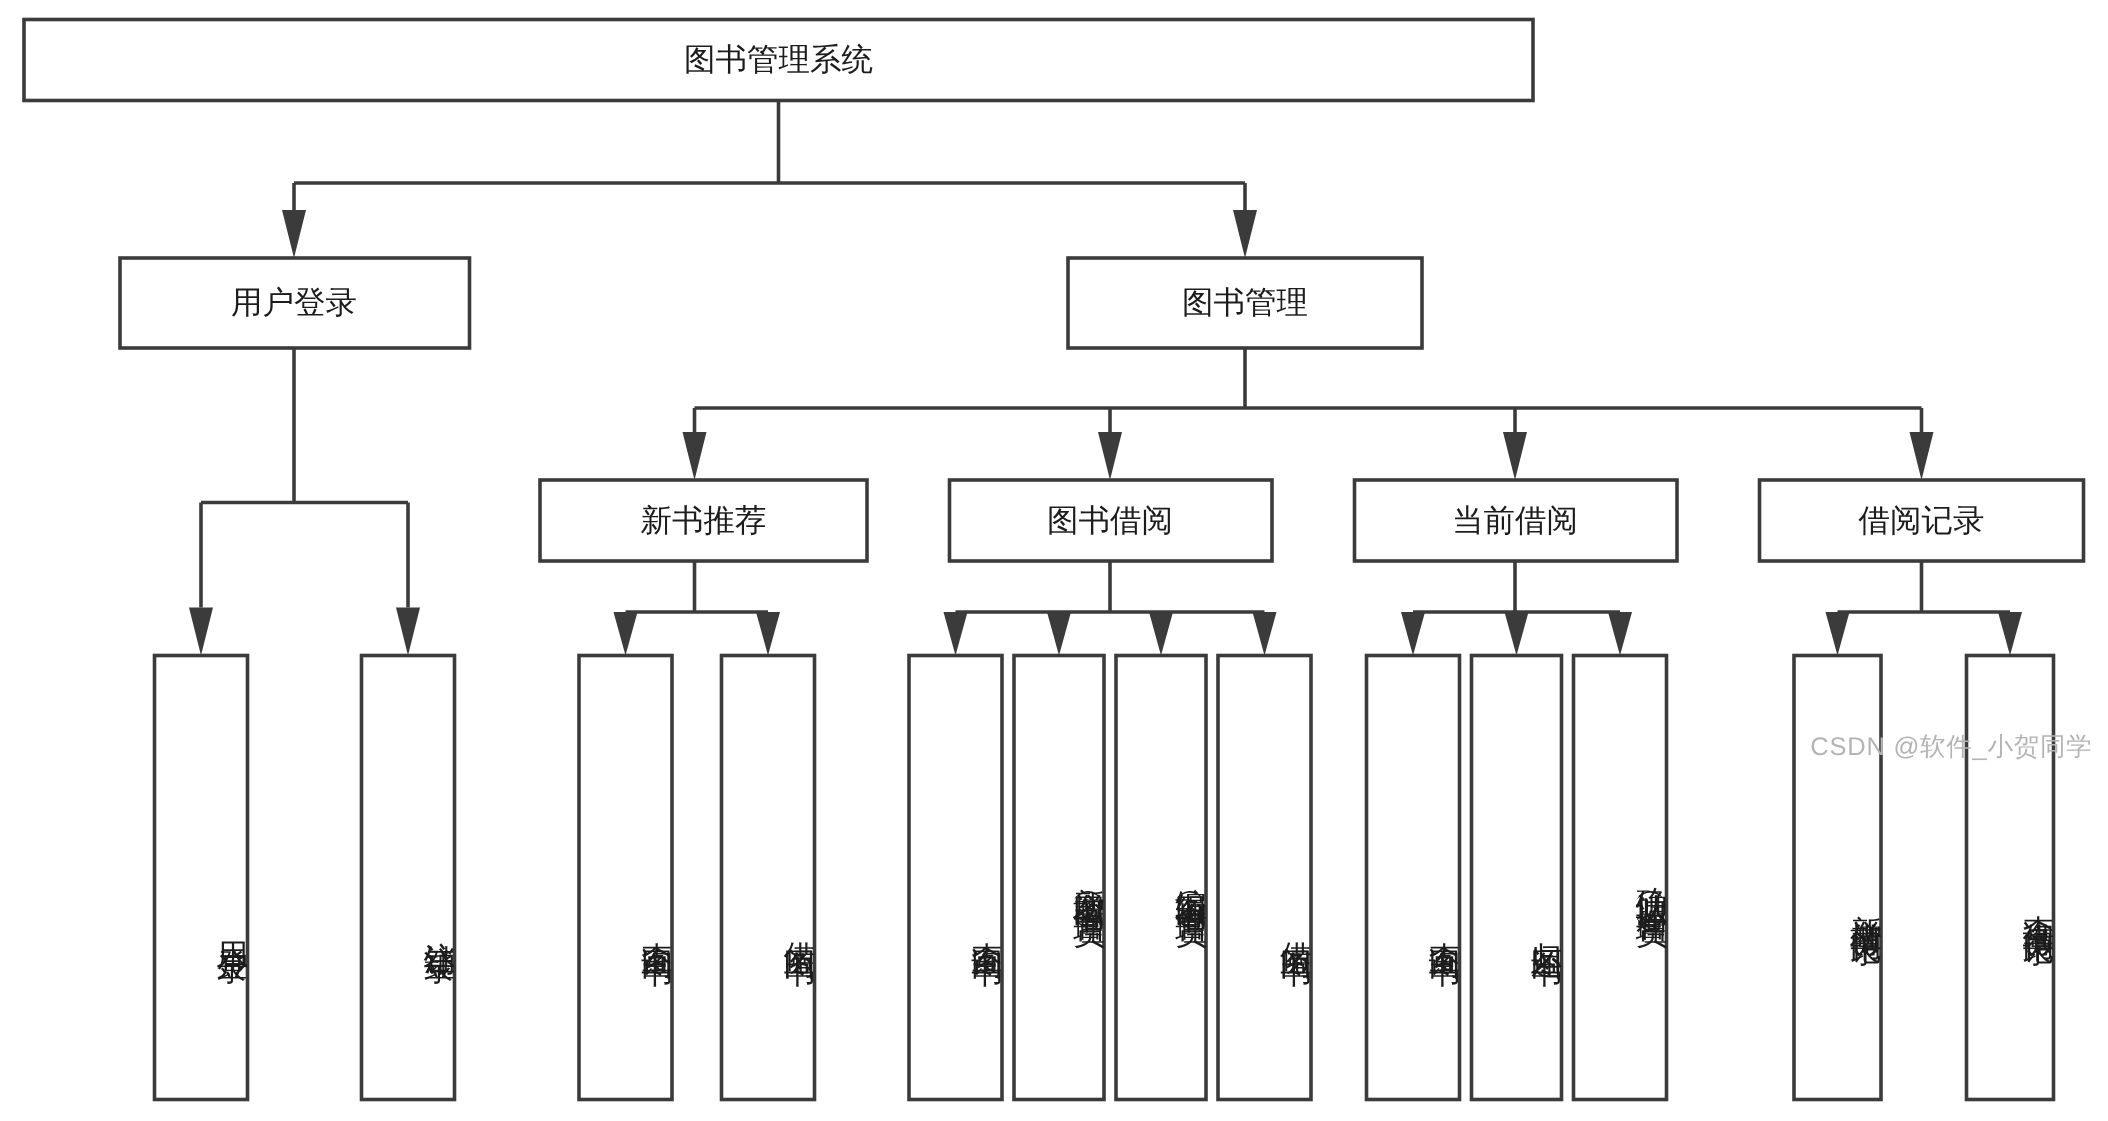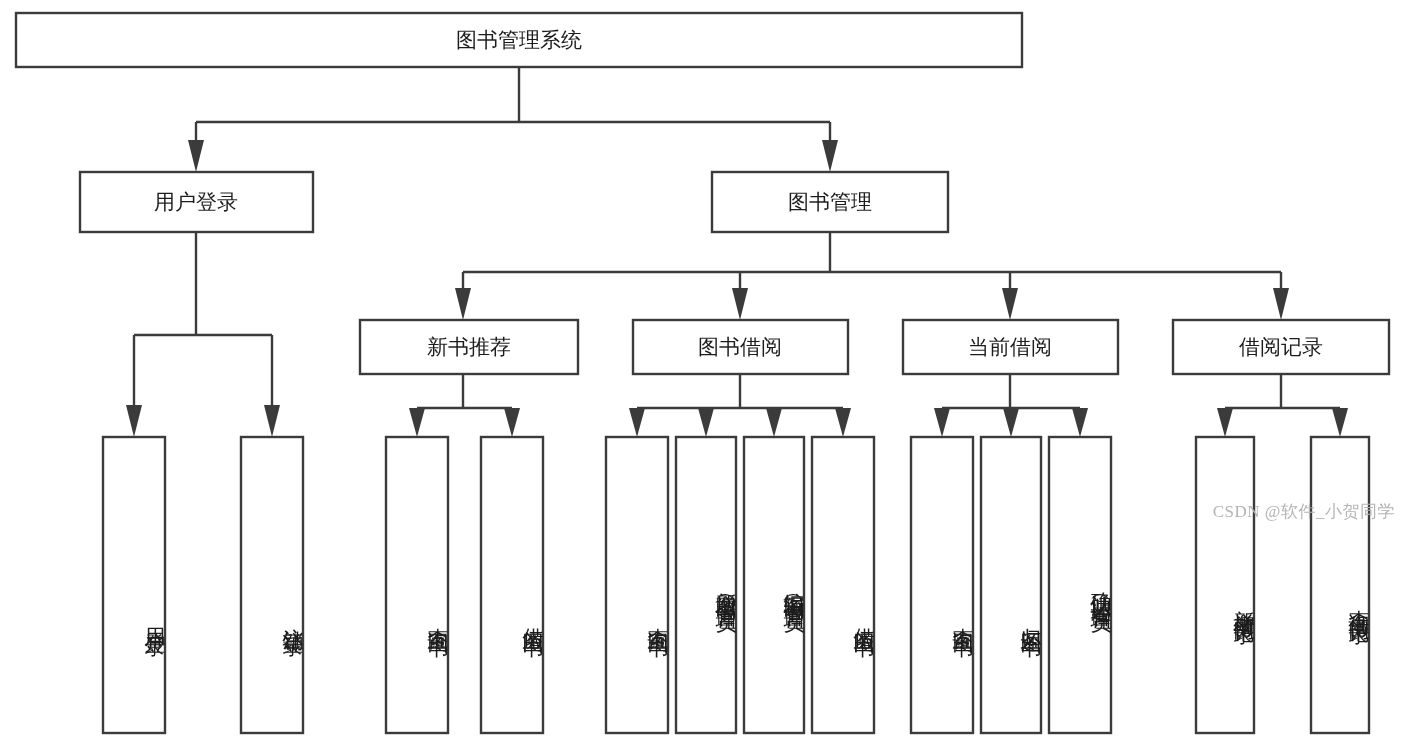--- a/index.html
+++ b/index.html
@@ -62,22 +62,22 @@
     color: #1c1c1c;
     white-space: nowrap;
     display: flex;
     align-items: flex-start;
     justify-content: center;
     pointer-events: none;
   }
   .watermark {
     position: absolute;
     right: 10px;
-    bottom: 8px;
-    font-family: Liberation Serif, serif;
+    bottom: 22px;
+    font-family: Liberation Sans, sans-serif;
     font-size: 17px;
     color: #b4b4b4;
     letter-spacing: 0.5px;
     white-space: nowrap;
   }
 </style>
 </head>
 <body>
 
 <div id="diagram-root">

